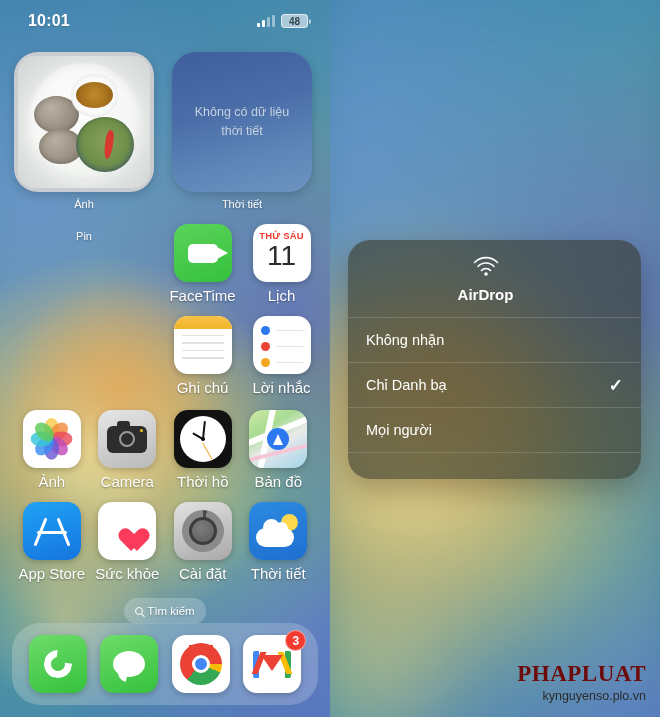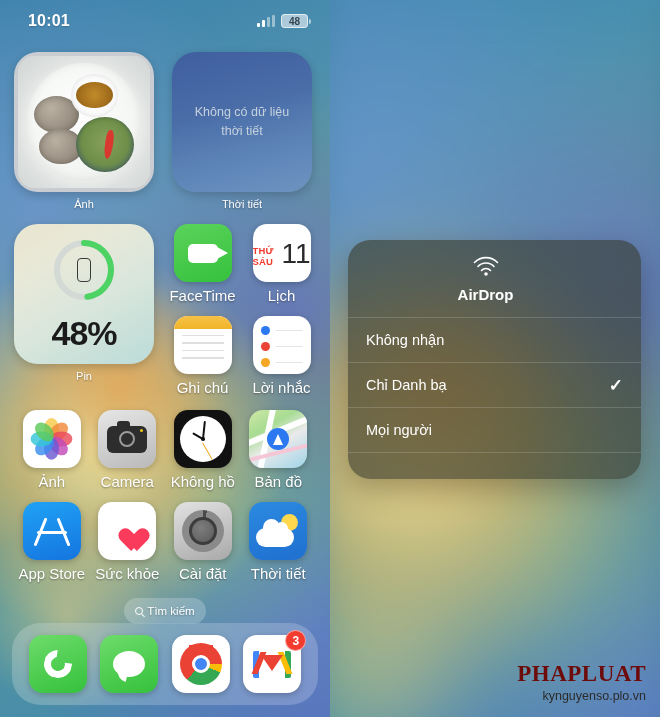--- a/index.html
+++ b/index.html
@@ -162,21 +162,21 @@
   .side-apps .app { width: 61px; }
 
   
   .ic-facetime { background: linear-gradient(160deg,#5bd35b,#35c13c); display:flex;align-items:center;justify-content:center; }
   .ic-facetime .cam { width: 30px; height: 19px; background: #fff; border-radius: 5px; position: relative; }
   .ic-facetime .cam::after {
     content:""; position:absolute; right:-10px; top:3px;
     border-style: solid; border-width: 6.5px 0 6.5px 11px;
     border-color: transparent transparent transparent #fff;
   }
-  .ic-calendar { background: #fff; display: flex; flex-direction: row; align-items: center; }
+  .ic-calendar { background: #fff; display: flex; flex-direction: column; align-items: center; }
   .ic-calendar .dow { color: #f03b2e; font-size: 9.5px; font-weight: bold; margin-top: 6px; letter-spacing: .2px; }
   .ic-calendar .dnum { color: #2b2b2b; font-size: 28px; font-weight: 300; line-height: 1; margin-top: 1px; }
   .ic-notes { background: #fff; }
   .ic-notes .top { height: 13px; background: linear-gradient(#f6c246,#f0b429); }
   .ic-notes .line { height: 1.4px; background: #dfe0df; margin: 6px 8px 0 8px; }
   .ic-reminders { background: #fff; padding: 10px 8px; display: flex; flex-direction: column; gap: 7px; }
   .ic-reminders .r { display: flex; align-items: center; gap: 6px; }
   .ic-reminders .dot { width: 9px; height: 9px; border-radius: 50%; }
   .ic-reminders .bar { flex: 1; height: 1.6px; background: #e3e4e3; }
   .ic-photos { background: #fff; display: flex; align-items: center; justify-content: center; }
@@ -374,30 +374,20 @@
         <div class="widget-cell">
           <div class="widget weather-widget">
             <span>Không có dữ liệu thời tiết</span>
           </div>
           <div class="widget-label">Thời tiết</div>
         </div>
       </div>
 
       <div class="widget-row" style="margin-top:14px">
         <div class="widget-cell">
-          <div class="widget battery-widget">
-            <div class="ring">
-              <svg viewBox="0 0 64 64" width="64" height="64">
-                <circle cx="32" cy="32" r="27" fill="none" stroke="#d3d9d5" stroke-width="6"></circle>
-                <circle cx="32" cy="32" r="27" fill="none" stroke="#4cd364" stroke-width="6" stroke-linecap="round" stroke-dasharray="81 170"></circle>
-              </svg>
-              <span class="phone-glyph"></span>
-            </div>
-            <div class="bw-pct">48%</div>
-          </div>
           <div class="widget-label">Pin</div>
         </div>
 
         <div class="side-apps">
           <div class="app">
             <div class="icon ic-facetime">
                 <span class="cam"></span>
               </div>
             <div class="app-label">FaceTime</div>
           </div>
@@ -467,21 +457,21 @@
 
         <div class="app">
           <div class="icon ic-clock">
             <span class="face">
                 <i class="hh"></i>
                 <i class="mh"></i>
                 <i class="sh"></i>
                 <i class="pin"></i>
               </span>
           </div>
-          <div class="app-label">Không hồ</div>
+          <div class="app-label">Thời hồ</div>
         </div>
 
         <div class="app">
           <div class="icon ic-maps">
             <i class="road r1"></i>
               <i class="road r2"></i>
               <i class="road r3"></i>
               <span class="pin-b"></span>
           </div>
           <div class="app-label">Bản đồ</div>

